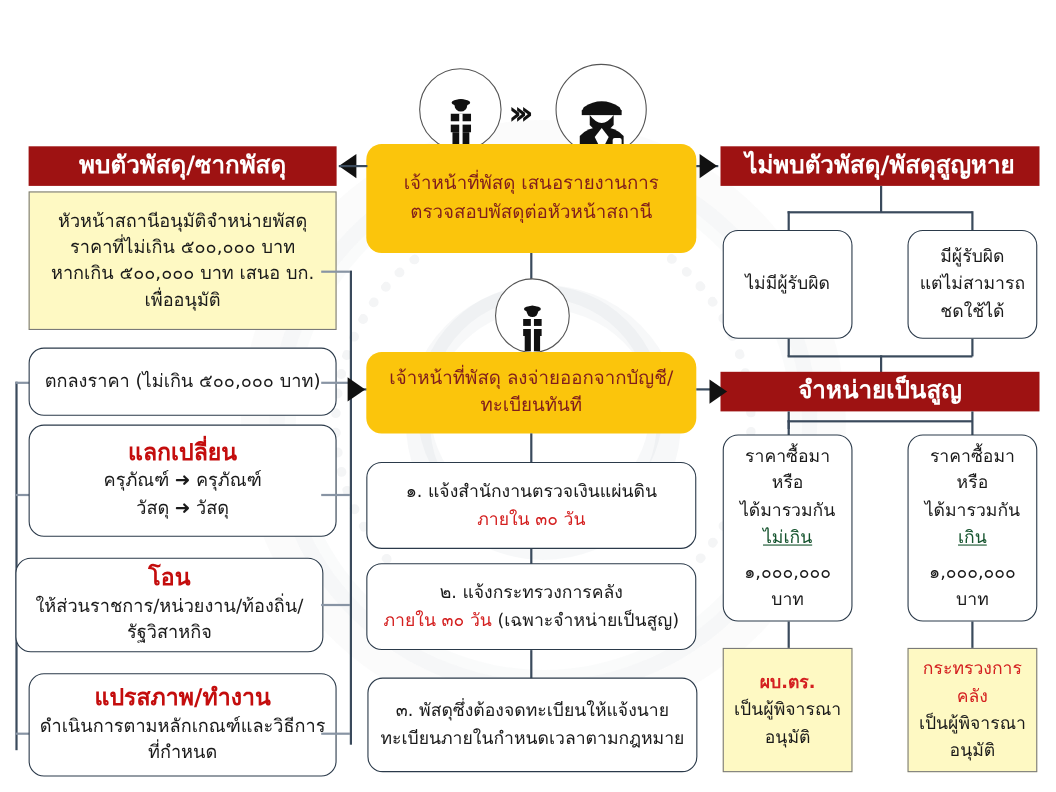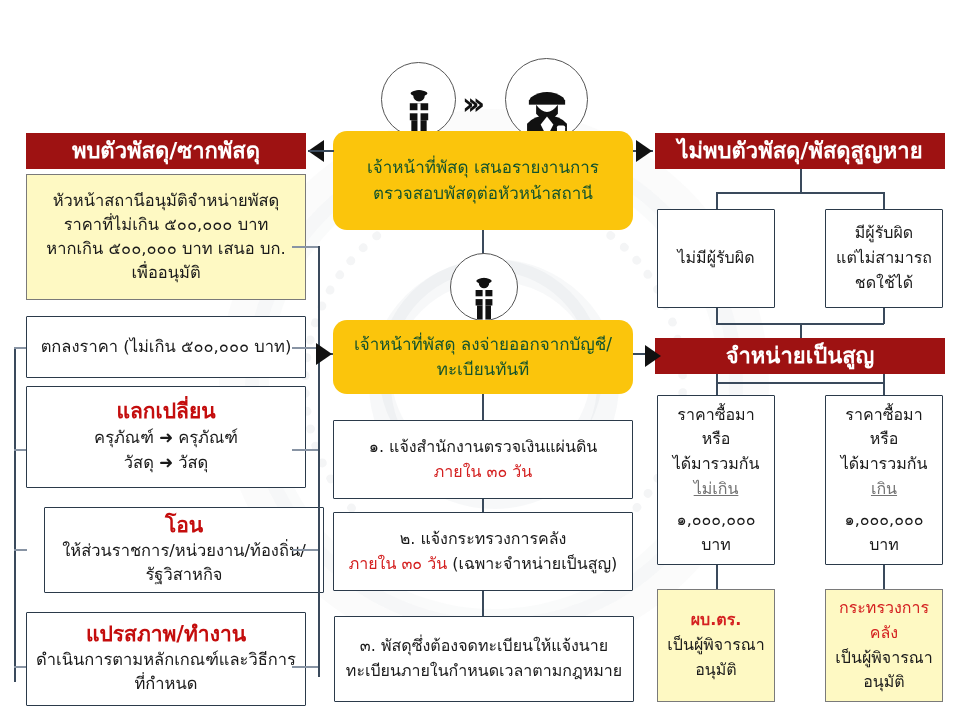--- a/index.html
+++ b/index.html
@@ -43,37 +43,37 @@
   }
 
   
   .hdr{
     position:absolute;background:#9E1212;color:#ffffff;
     display:flex;align-items:center;justify-content:center;
     font-size:22px;font-weight:bold;text-align:center;line-height:1.15;
   }
   .box{
     position:absolute;background:#ffffff;border:1.6px solid #2b3a4a;
-    border-radius:1px;
+    border-radius:14px;
     display:flex;flex-direction:column;align-items:center;justify-content:center;
     text-align:center;box-sizing:border-box;padding:4px 8px;
   }
   .box.sq{border-radius:0;}
   .grey{background:#fef9c3;border:1.3px solid #7a7a7a;border-radius:0;}
   .amber{
     position:absolute;background:#FBC50C;border:none;border-radius:14px;
     display:flex;flex-direction:column;align-items:center;justify-content:center;
     text-align:right;box-sizing:border-box;padding:4px 10px;
-    font-size:17px;line-height:1.5;color:#14532d;
+    font-size:17px;line-height:1.5;color:#7f1d1d;
   }
   .ttl-red{color:#C40D0D;font-weight:bold;font-size:21px;line-height:1.2;margin-bottom:1px;}
   .ln{font-size:16.5px;line-height:1.45;white-space:nowrap;}
   .sm{font-size:16px;line-height:1.55;}
   .red{color:#D42020;}
-  .red-u{color:#737373;text-decoration:underline;}
+  .red-u{color:#14532d;text-decoration:underline;}
 
   
   .ln-h,.ln-v{position:absolute;background:#3a4a5c;}
   .ln-h{height:1.6px;}
   .ln-v{width:1.6px;}
   .ln-thin{background:#8894a4;}
   .arw{position:absolute;width:0;height:0;}
   .arw-l{border-top:11px solid transparent;border-bottom:11px solid transparent;border-right:16px solid #111;}
   .arw-r{border-top:11px solid transparent;border-bottom:11px solid transparent;border-left:16px solid #111;}
 
@@ -150,21 +150,21 @@
     <div class="ttl-red">แลกเปลี่ยน</div>
     <div class="ln">
       <span>ครุภัณฑ์</span><span class="inline-arw">➜</span><span>ครุภัณฑ์</span>
     </div>
     <div class="ln">
       <span>วัสดุ</span><span class="inline-arw">➜</span><span>วัสดุ</span>
     </div>
   </div>
 
   <div class="ln-h ln-thin" style="left:14px;top:549px;width:13px;"></div>
-  <div class="box" style="left:44px;top:507px;width:280px;height:86px;">
+  <div class="box" style="left:14px;top:507px;width:280px;height:86px;">
     <div class="ttl-red">โอน</div>
     <div class="ln">ให้ส่วนราชการ/หน่วยงาน/ท้องถิ่น/</div>
     <div class="ln">รัฐวิสาหกิจ</div>
   </div>
 
   <div class="ln-h ln-thin" style="left:14px;top:666px;width:13px;"></div>
   <div class="box" style="left:26px;top:612px;width:280px;height:94px;">
     <div class="ttl-red">แปรสภาพ/ทำงาน</div>
     <div class="ln">ดำเนินการตามหลักเกณฑ์และวิธีการ</div>
     <div class="ln">ที่กำหนด</div>

